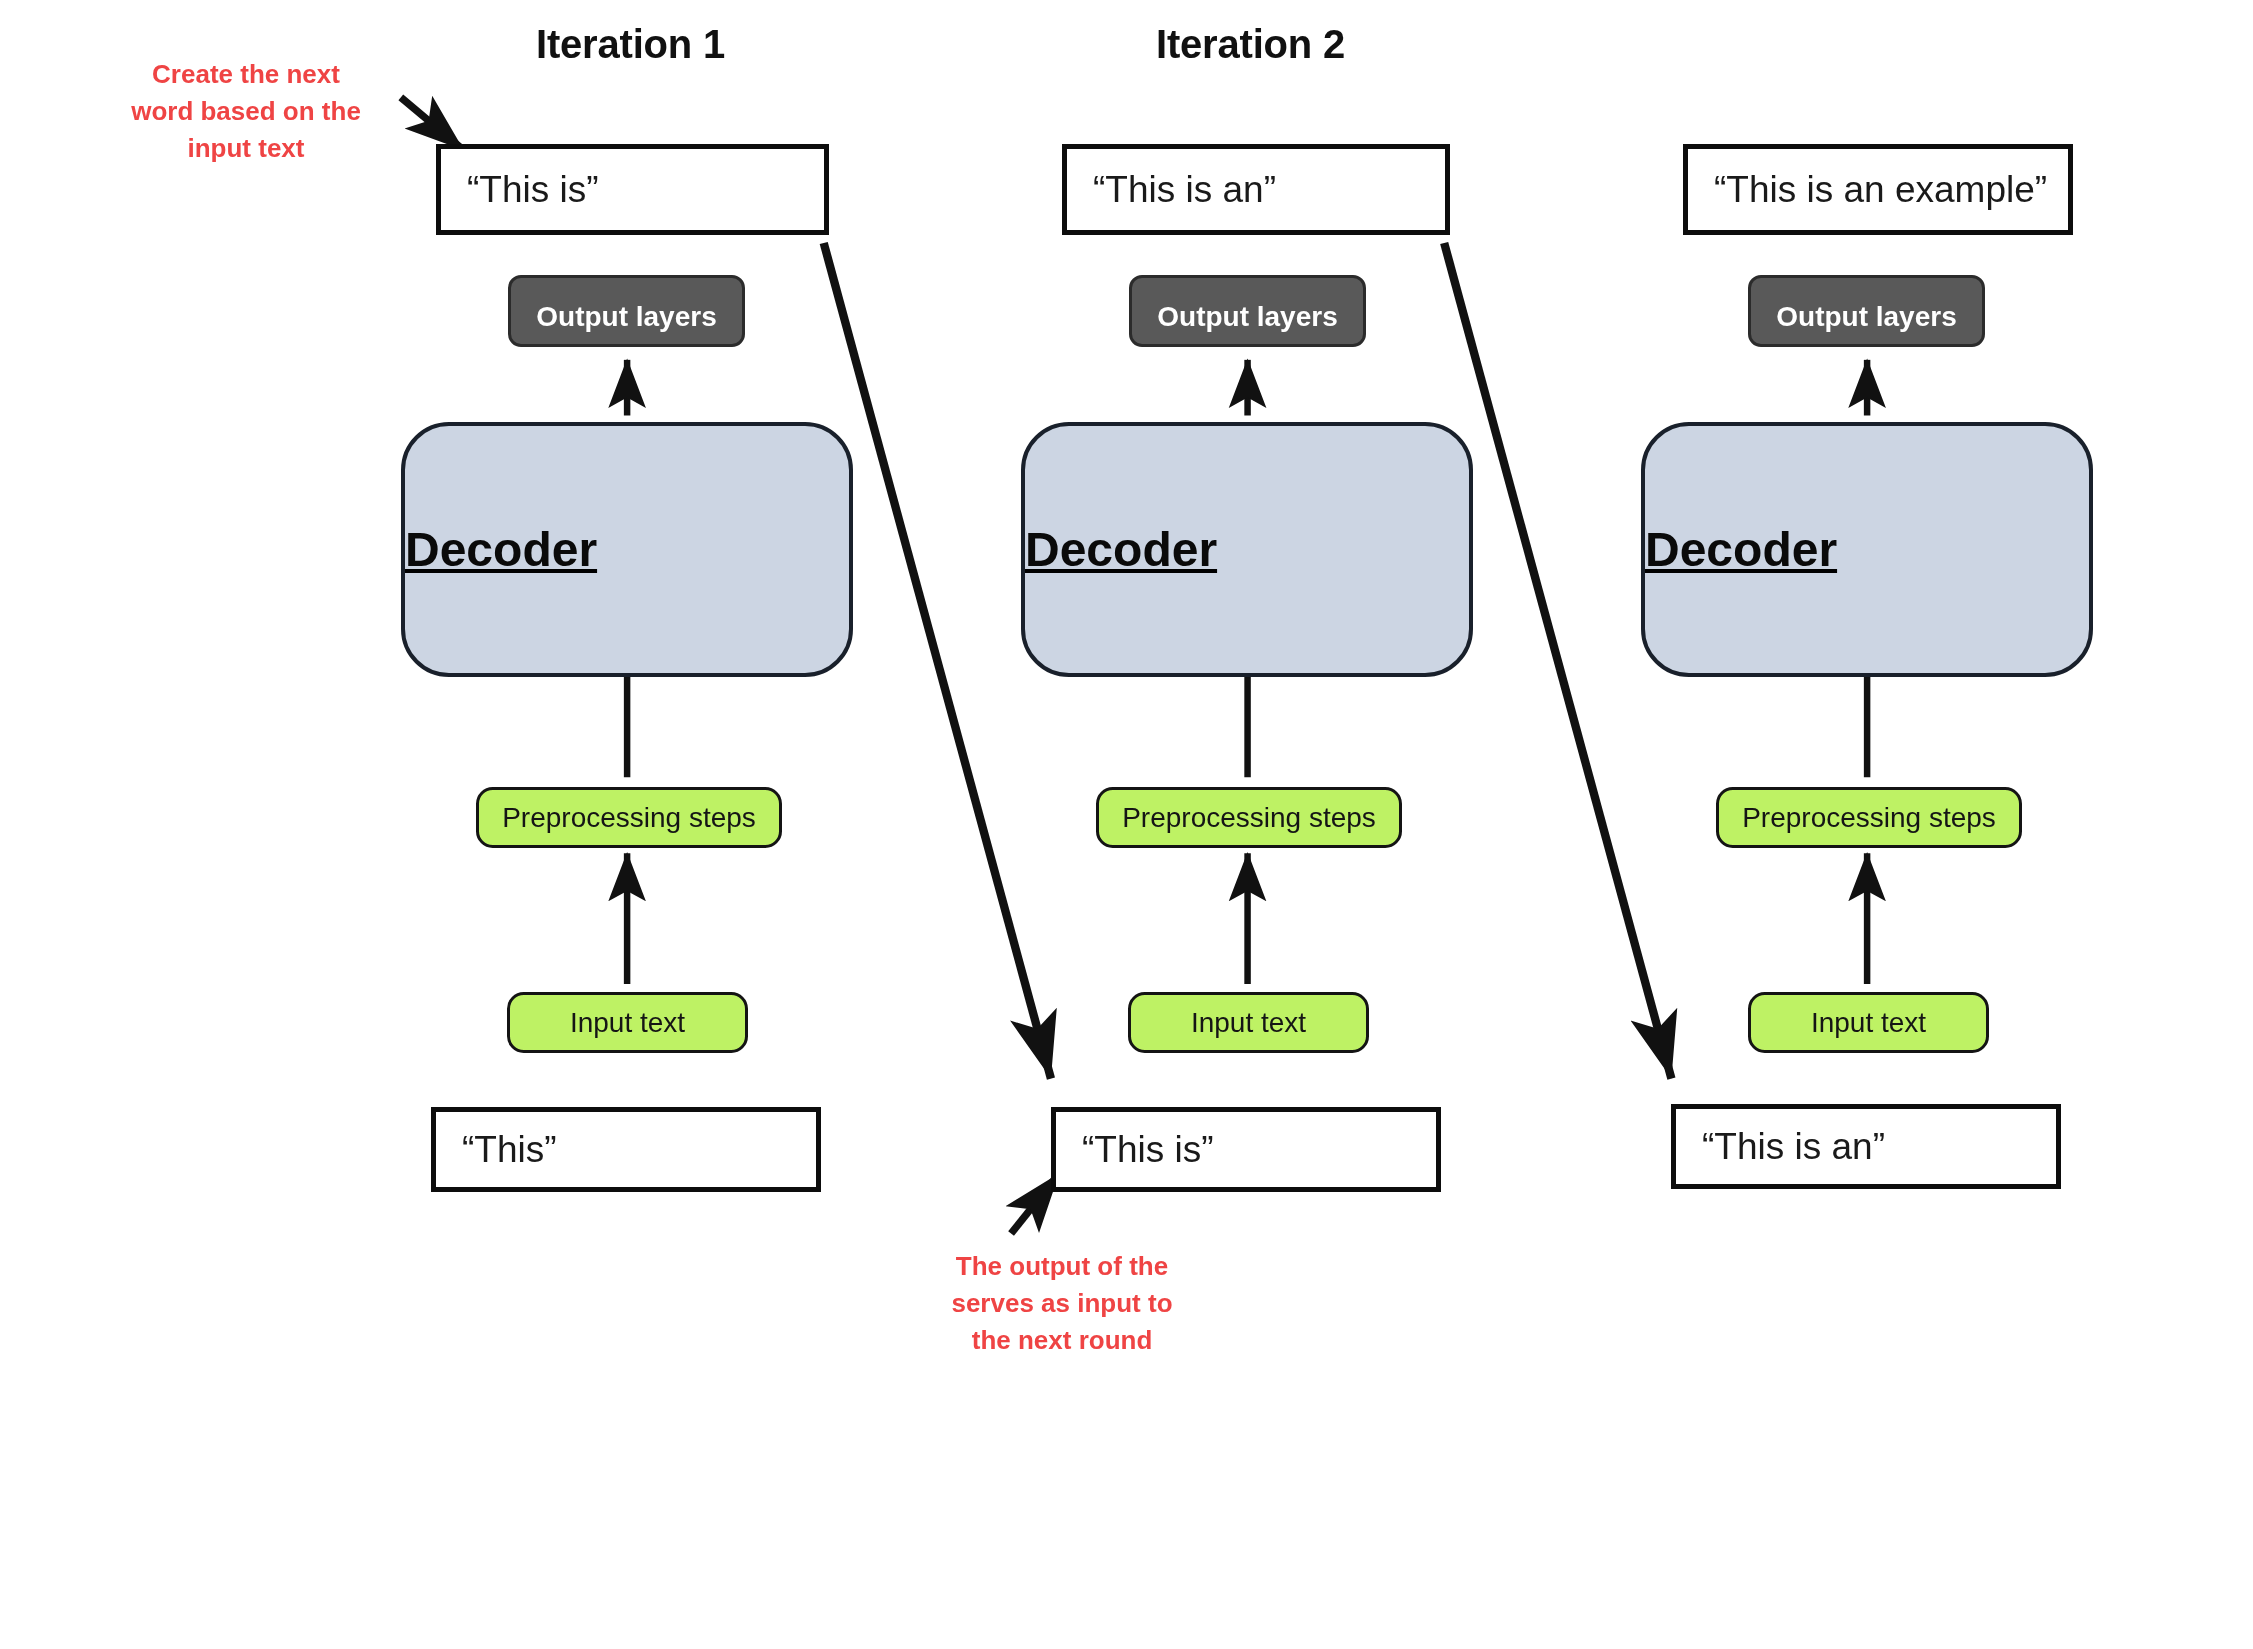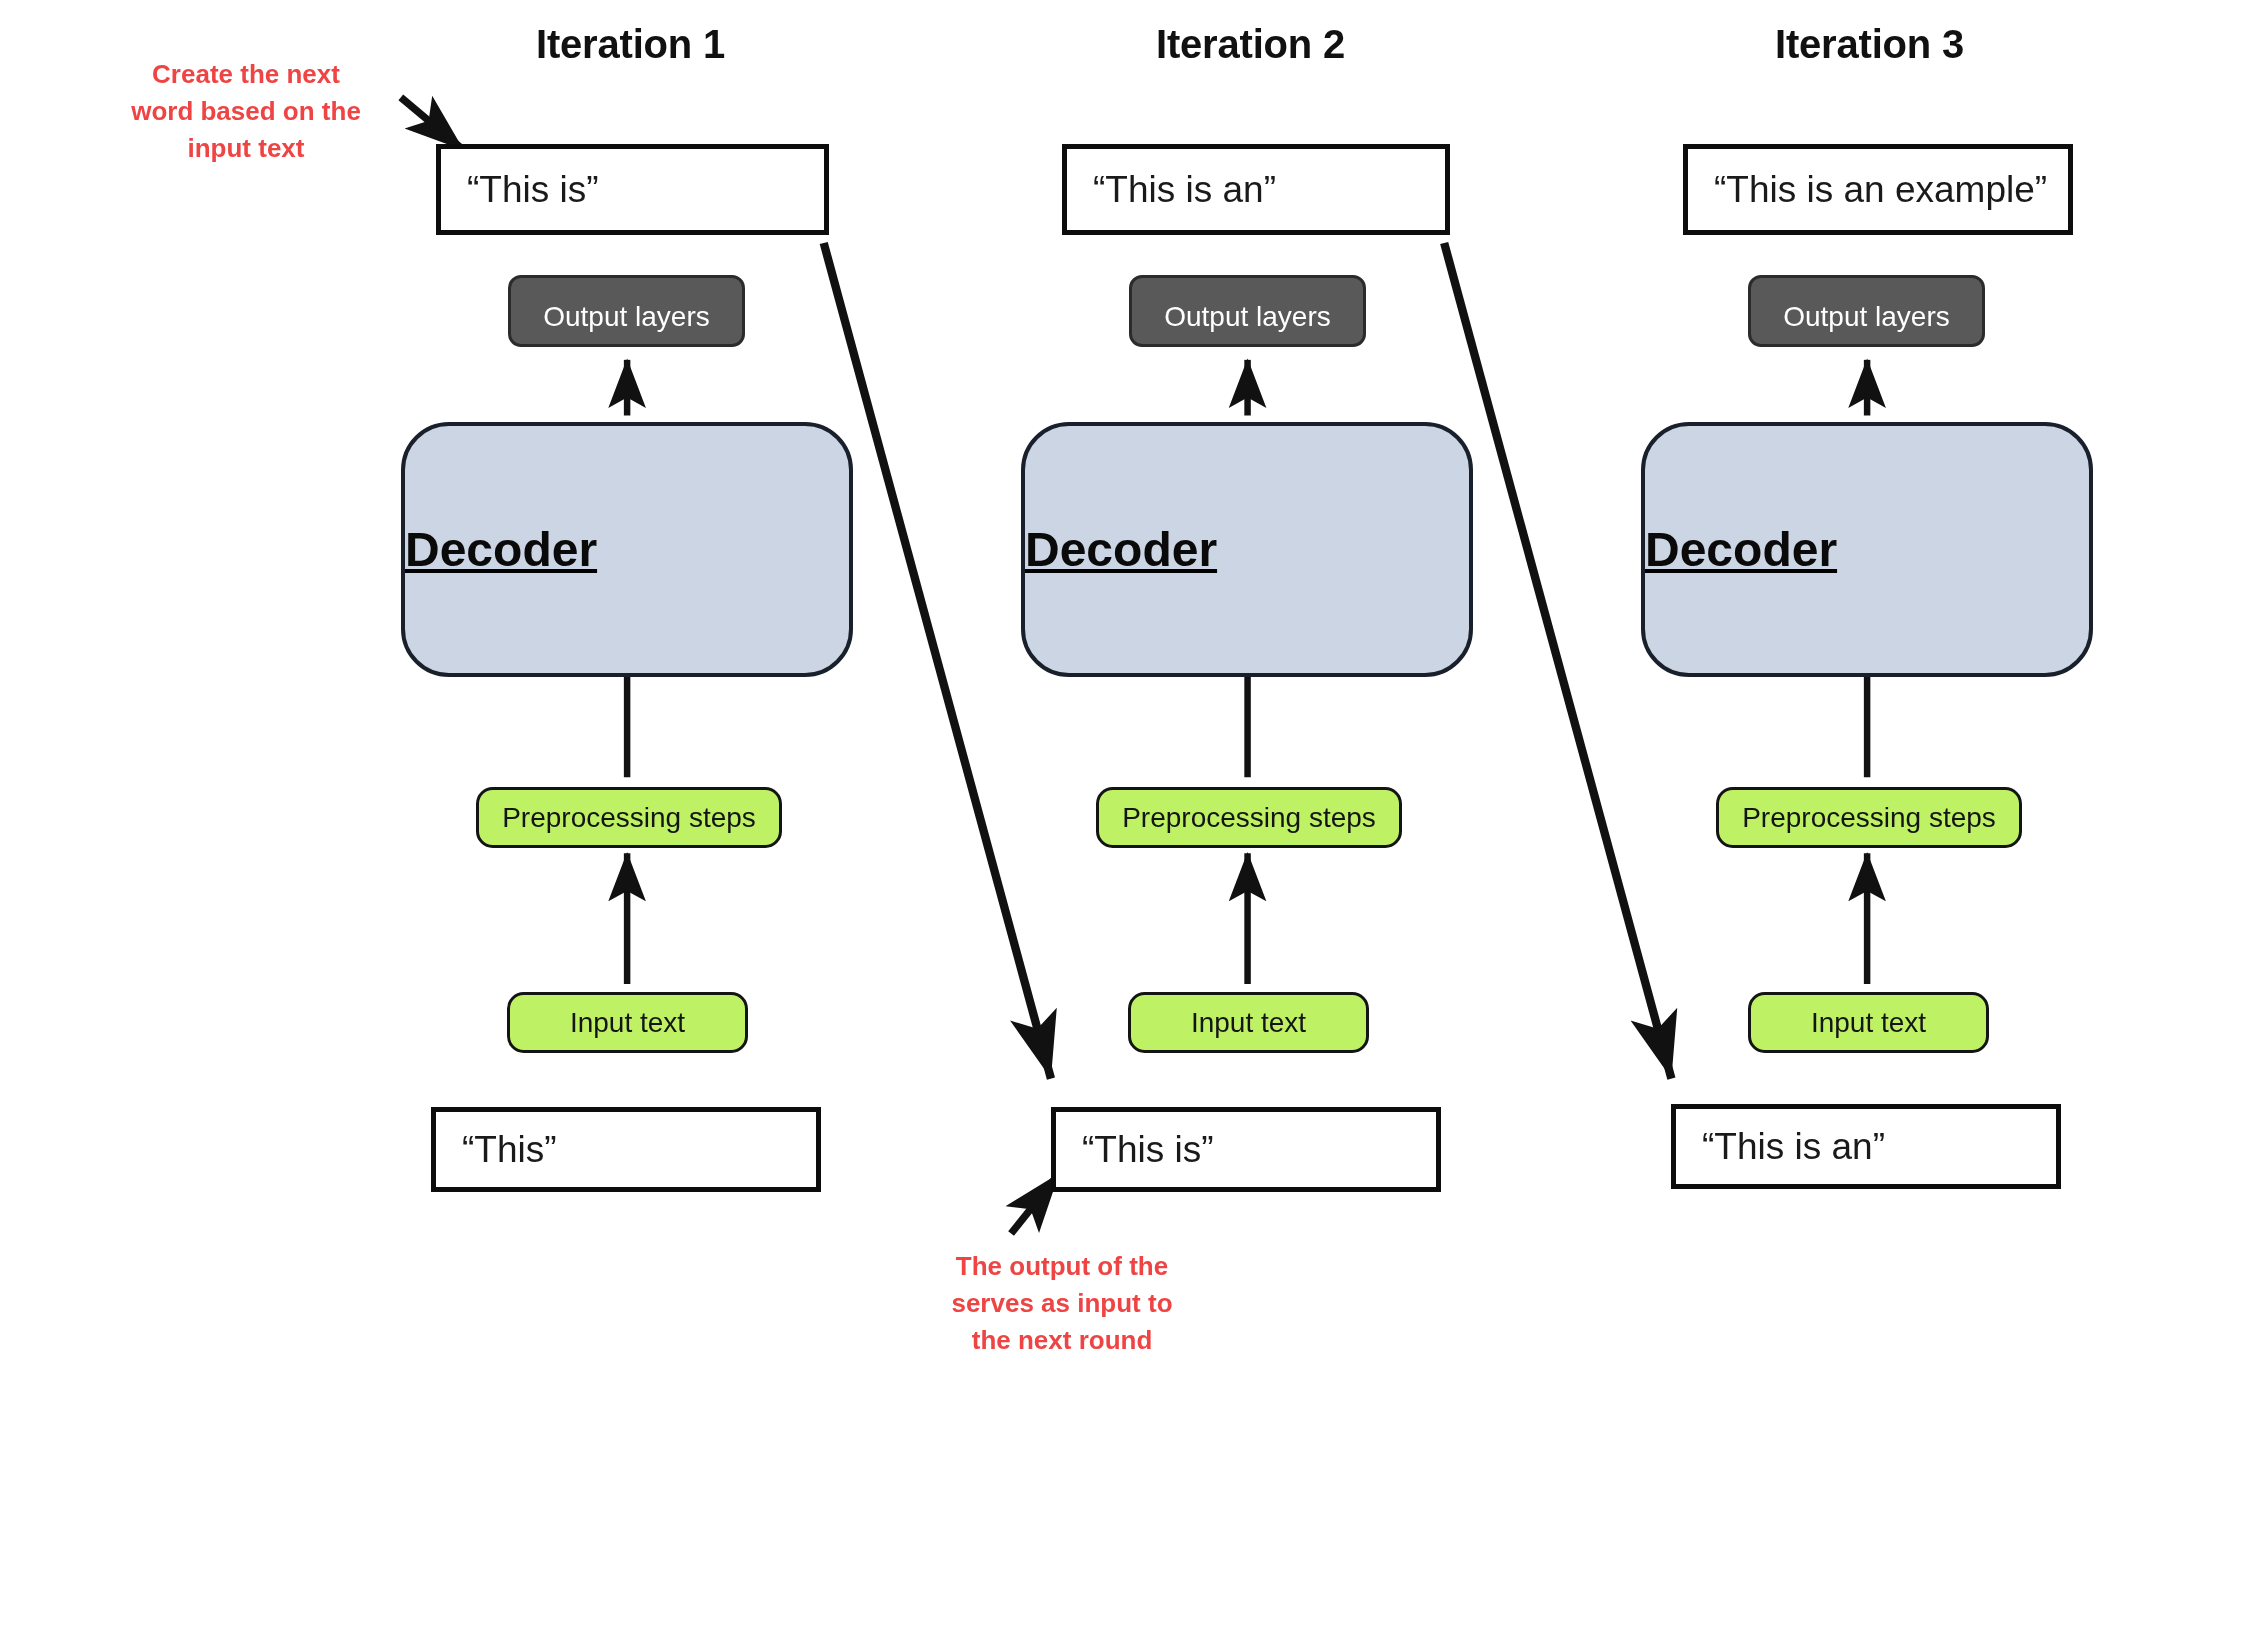--- a/index.html
+++ b/index.html
@@ -55,21 +55,21 @@
   .output-layers {
     background: #595959;
     border: 3.7px solid #2b2b2b;
     border-radius: 13px;
     display: flex;
     align-items: center;
     justify-content: center;
   }
   .output-layers span {
     font-family: "Liberation Sans", sans-serif;
-    font-weight: normal;
+    font-weight: bold;
     font-size: 28px;
     color: #ffffff;
     white-space: nowrap;
     margin-top: 12px;
   }
 
   
   .decoder {
     background: #ccd5e3;
     border: 4.6px solid #19202b;
@@ -171,21 +171,20 @@
 
     <line x1="1557" y1="262" x2="1802" y2="1163" stroke="#111111" stroke-width="9" marker-end="url(#ahs)"></line>
 
     <line x1="432" y1="105" x2="500" y2="162" stroke="#111111" stroke-width="8" marker-end="url(#ahs)"></line>
 
     <line x1="1090" y1="1330" x2="1142" y2="1265" stroke="#111111" stroke-width="8" marker-end="url(#ahs)"></line>
   </svg>
 
   <div class="abs col-title" style="left:445px; top:22px; width:371px;">Iteration 1</div>
   <div class="abs col-title" style="left:1065px; top:22px; width:371px;">Iteration 2</div>
-  <div class="abs col-title" style="left:1684px; top:22px; width:371px;">Iteration 3</div>
 
   <div class="abs annot" style="left:102px; top:56px; width:288px;">
     <div>Create the next</div>
     <div>word based on the</div>
     <div>input text</div>
   </div>
 
   <div class="abs text-box" style="left:436px; top:144px; width:393px; height:91px;">
     <span>“This is”</span>
   </div>

